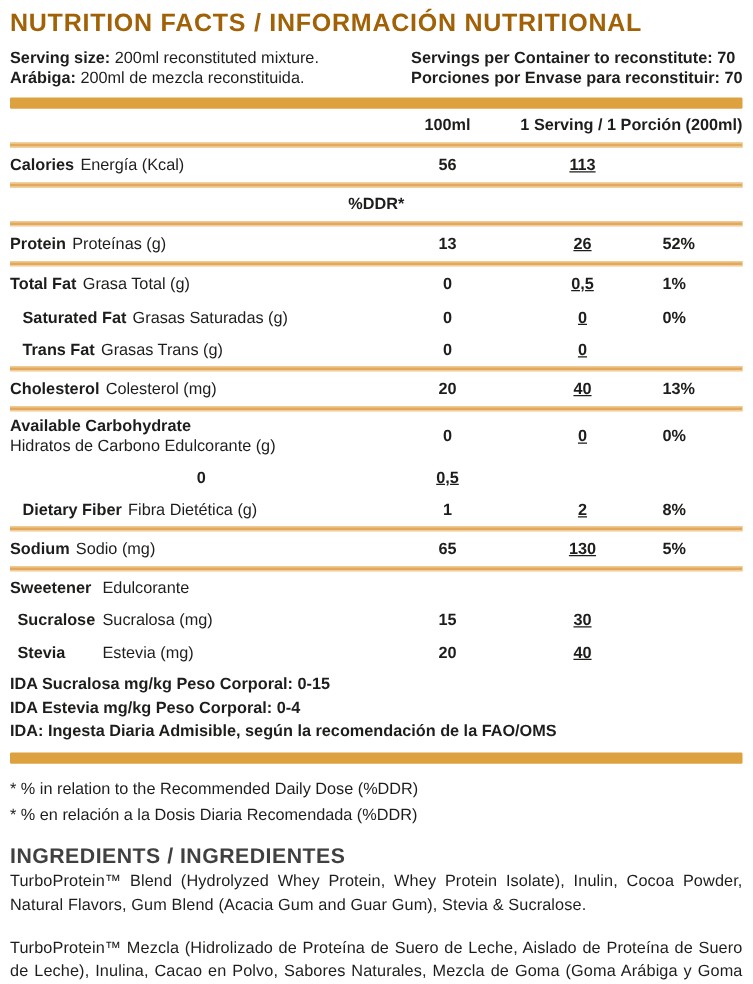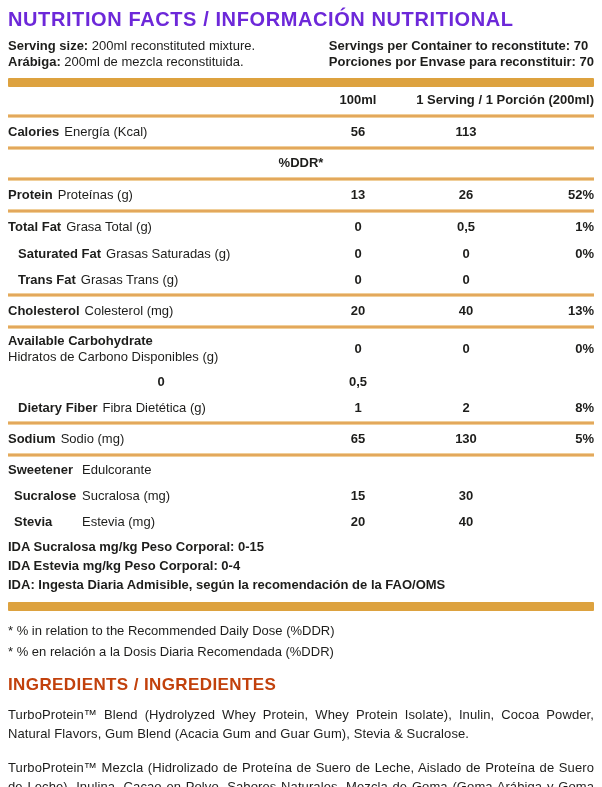--- a/index.html
+++ b/index.html
@@ -4,59 +4,59 @@
 <style>
   html,body{margin:0;padding:0;background:#ffffff;}
   body{
     width:602px;height:787px;box-sizing:border-box;
     padding:5px 8px 4px 8px;
     font-family:"Liberation Sans","DejaVu Sans",sans-serif;
     color:#1d1d1b;font-size:13px;line-height:1.25;
     overflow:hidden;
   }
   .title{
-    color:#6d28d9;font-weight:700;font-size:20px;letter-spacing:0.6px;
+    color:#a16207;font-weight:700;font-size:20px;letter-spacing:0.6px;
     white-space:nowrap;margin:2px 0 6px 0;
   }
   .serving-block{display:flex;justify-content:space-between;align-items:flex-start;}
   .serving-left{line-height:16px;}
   .serving-right{line-height:16px;font-weight:700;text-align:left;}
   .b{font-weight:700;}
   .bar{height:9px;background:#dda23f;border-radius:1px;margin:8px 0 0 0;}
   .rule{height:4px;background:#e3a85c;border-top:1px solid #f0cf9b;border-bottom:1px solid #f0cf9b;box-sizing:border-box;}
   .row{
     display:grid;grid-template-columns:1fr 88px 128px 64px;
     align-items:center;min-height:28px;
   }
   .row.hdr{grid-template-columns:1fr 88px 192px;min-height:27px;}
   .row.ddr-row{grid-template-columns:1fr;min-height:27px;}
   .row.sub{min-height:26px;}
   .row.tall{min-height:40px;}
   .c2{text-align:center;}
-  .c3{text-align:center;}
-  .c4{text-align:right;}
+  .c3{text-align:center;text-decoration:underline;}
+  .c4{text-align:left;}
   .val{font-weight:700;}
   .en{font-weight:700;}
   .es{font-weight:400;margin-left:5px;}
   .es2{font-weight:400;}
   .indent .c1{padding-left:10px;}
   .sw .en{display:inline-block;width:74px;}
   .sw.indent .c1{padding-left:6px;}
   .sw.indent .en{width:68px;}
   .ddr-label{font-weight:700;text-align:center;}
   .hdr .c2{font-weight:700;}
   .hdr .c3s{font-weight:700;text-align:right;}
   .ida{font-weight:700;line-height:19px;margin-top:2px;}
   .footnotes{font-weight:400;line-height:21px;margin-top:9px;}
   .ing-heading{
-    color:#c2410c;font-weight:700;font-size:17px;letter-spacing:0.4px;
+    color:#404040;font-weight:700;font-size:17px;letter-spacing:0.4px;
     margin:12px 0 0 0;
   }
   .para{
-    text-align:justify;line-height:19px;margin-top:10px;
+    text-align:justify;line-height:19px;
     letter-spacing:0.1px;
   }
   .para + .para{margin-top:15px;}
 </style>
 </head>
 <body>
 
 <div class="title">NUTRITION FACTS / INFORMACIÓN NUTRITIONAL</div>
 
 <div class="serving-block">
@@ -132,21 +132,21 @@
   <div class="c2 val">20</div>
   <div class="c3 val">40</div>
   <div class="c4 val">13%</div>
 </div>
 
 <div class="rule"></div>
 
 <div class="row tall">
   <div class="c1">
     <div class="en">Available Carbohydrate</div>
-    <div class="es2">Hidratos de Carbono Disponibles (g)</div>
+    <div class="es2">Hidratos de Carbono Edulcorante (g)</div>
   </div>
   <div class="c2 val">0</div>
   <div class="c3 val">0</div>
   <div class="c4 val">0%</div>
 </div>
 
 <div class="row sub indent">
   <div class="c2 val">0</div>
   <div class="c3 val">0,5</div>
   <div class="c4 val"></div>

